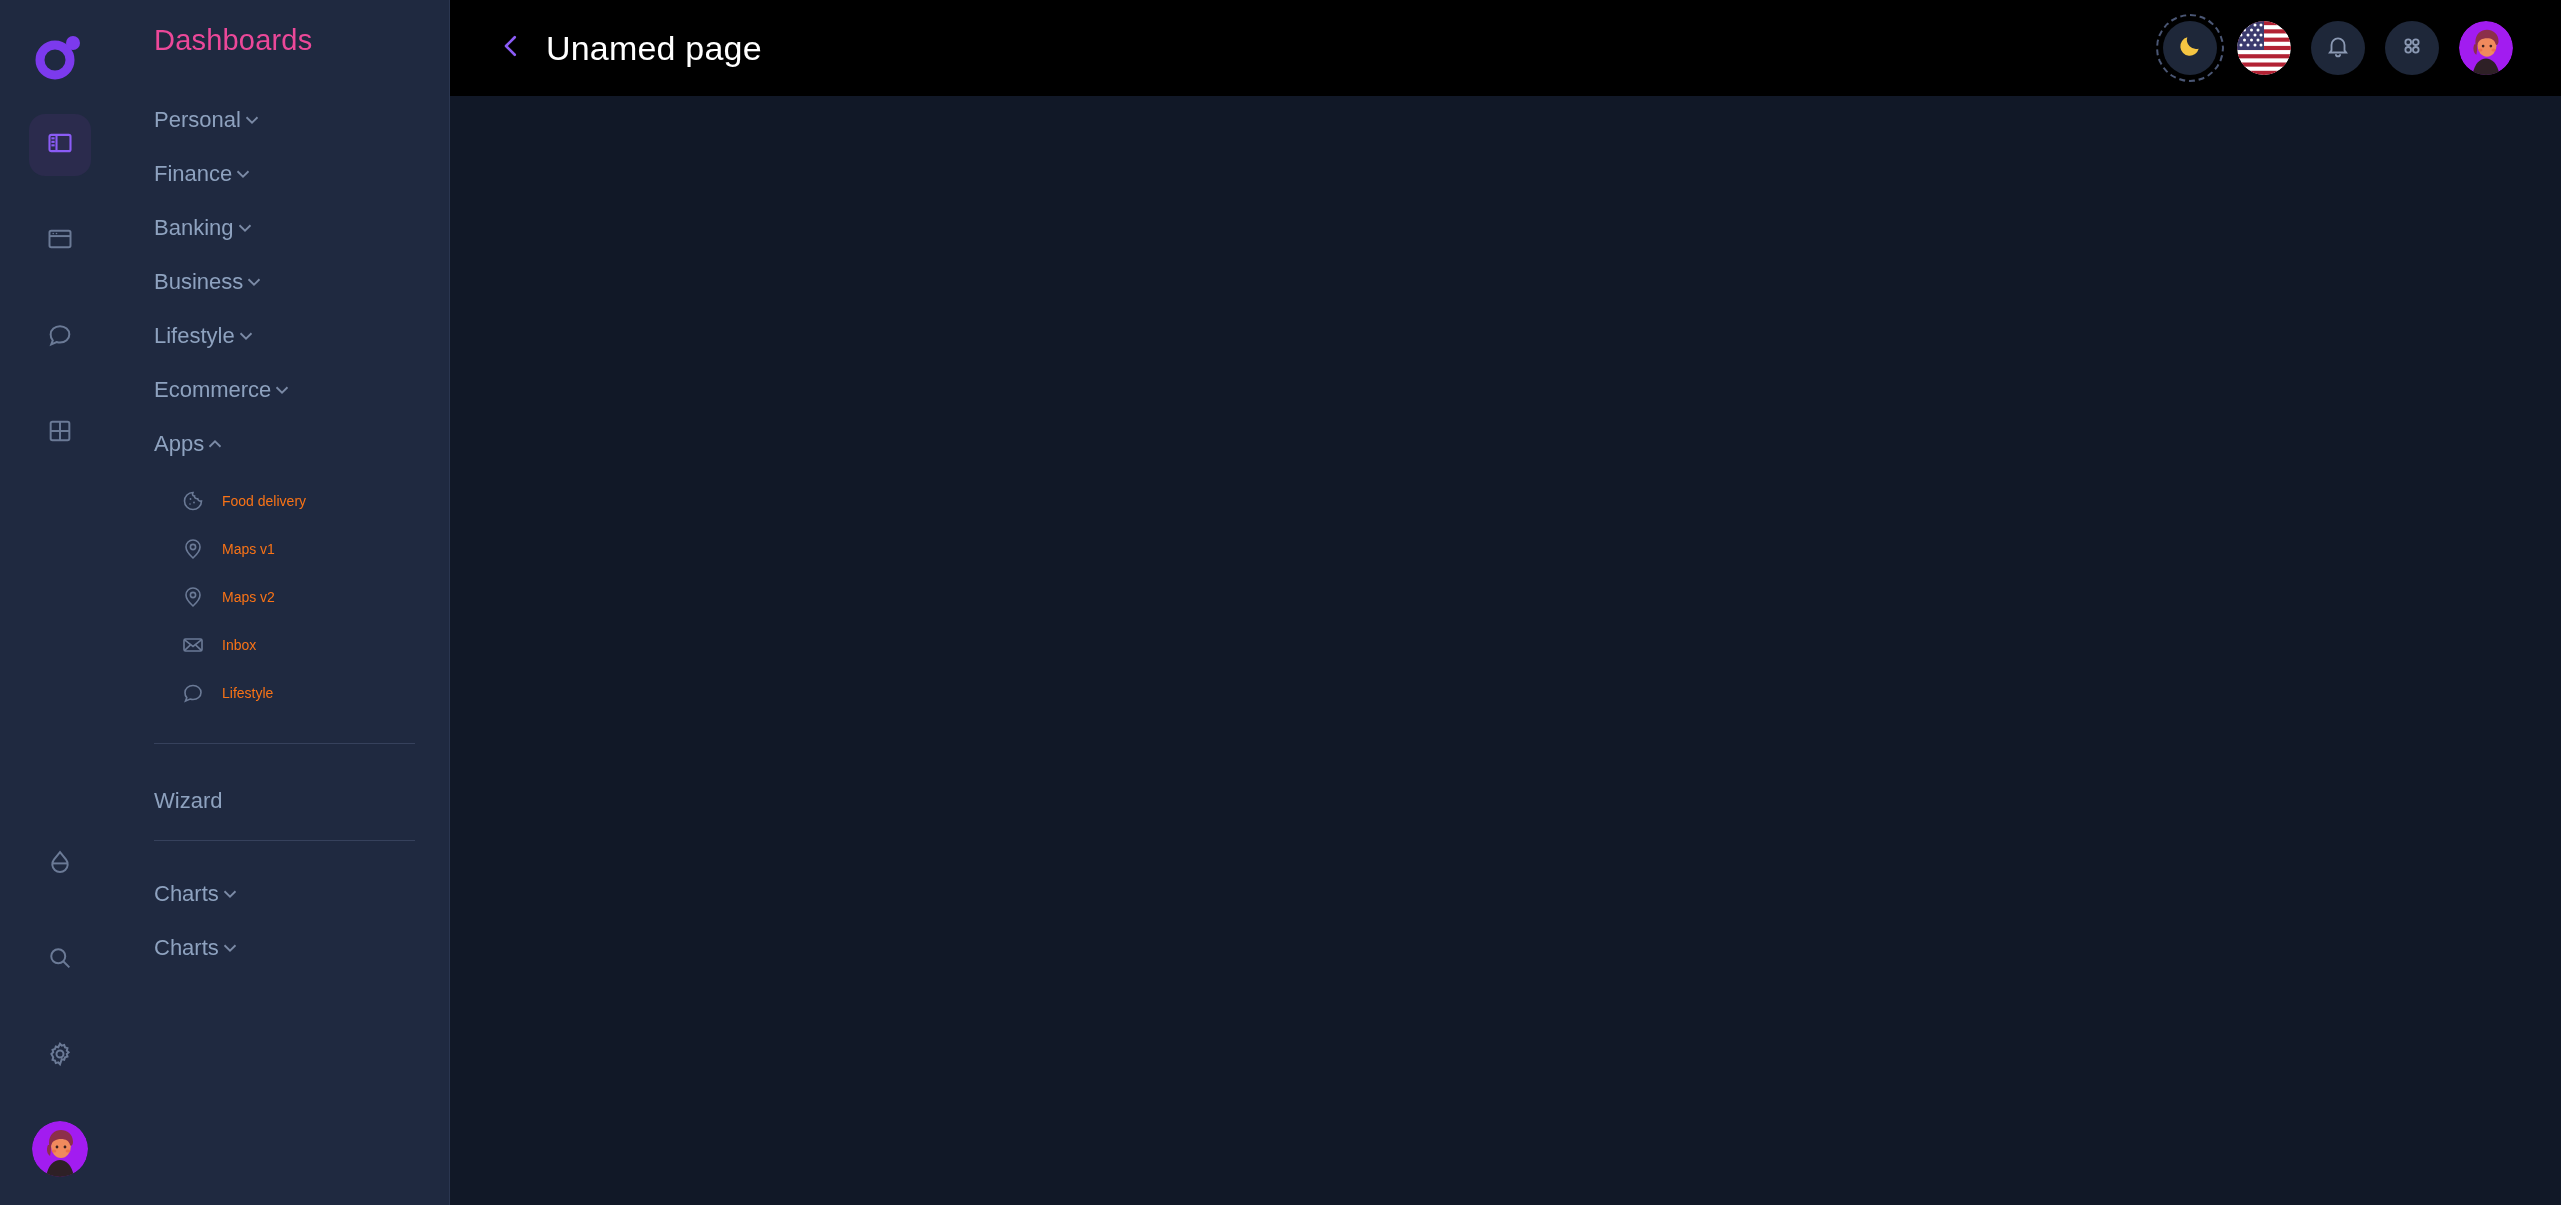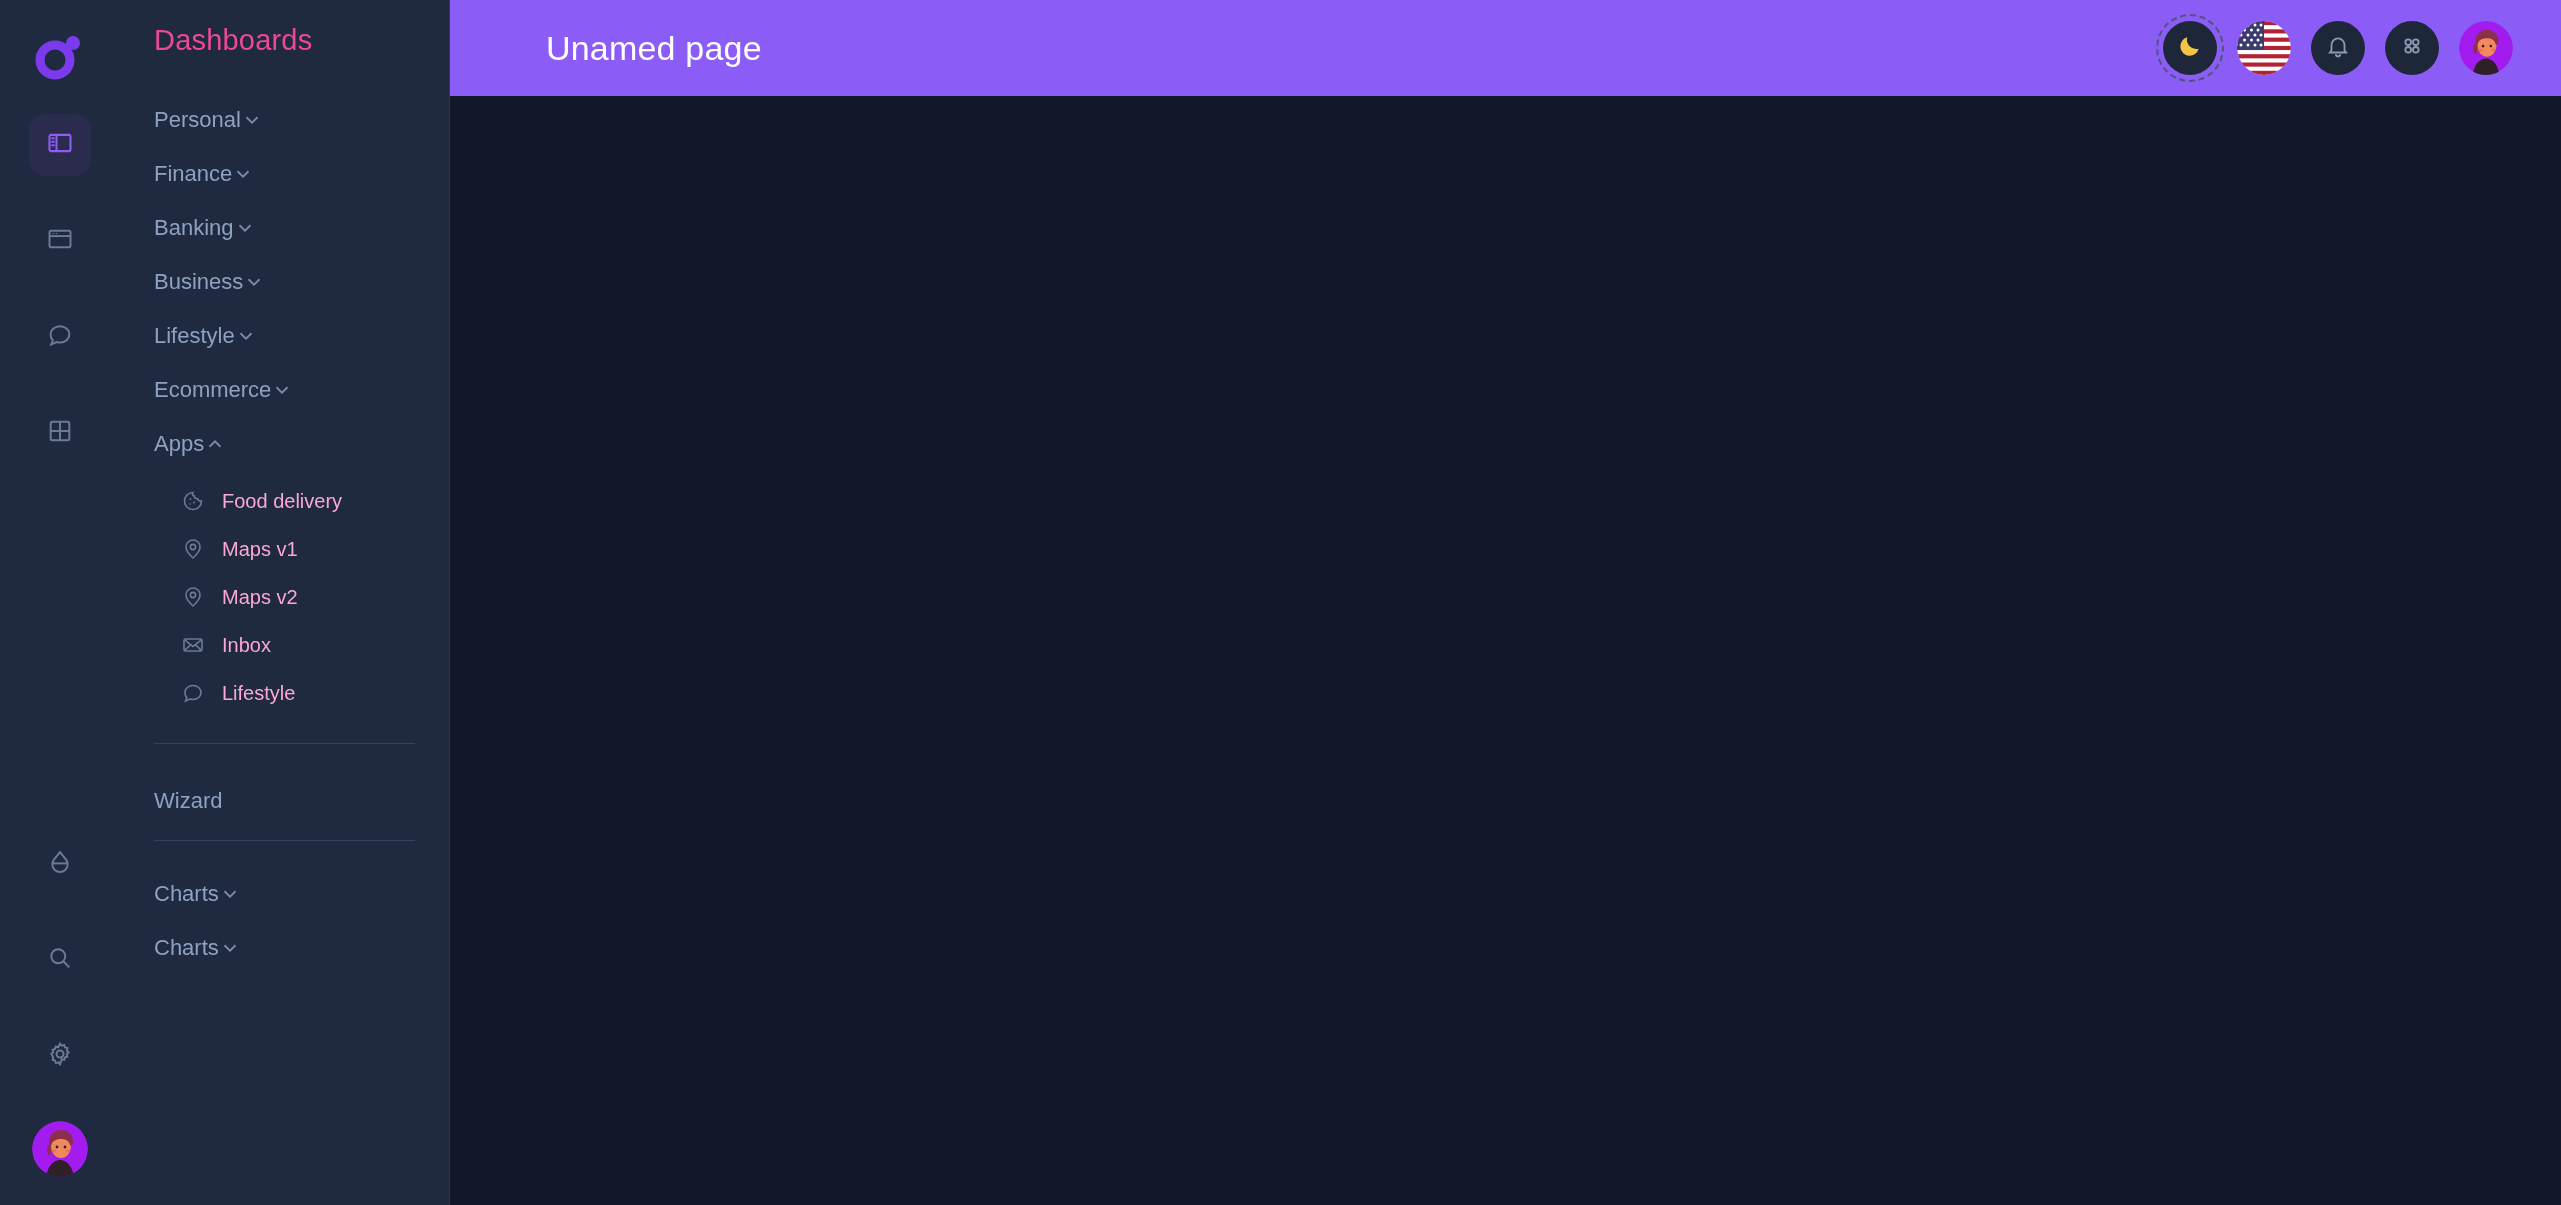--- a/index.html
+++ b/index.html
@@ -49,27 +49,27 @@
     height: 54px; cursor: pointer;
   }
   .nav-group-label { color: #8ea2bf; font-size: 22px; }
   .chev { width: 22px; height: 22px; flex: 0 0 22px; }
   .sub-list { padding-left: 26px; padding-top: 6px; }
   .sub-item {
     display: flex; align-items: center; gap: 16px;
     height: 48px; cursor: pointer;
   }
   .sub-icon { width: 26px; height: 26px; flex: 0 0 26px; display:flex; align-items:center; justify-content:center; }
-  .sub-label { color: #f9a8d4; font-size: 20px; }
+  .sub-label { color: #f97316; font-size: 14px; }
   .divider { height: 1px; background: #36415c; margin: 26px 0; }
   .plain-item { display:flex; align-items:flex-end; height: 44px; cursor: pointer; }
   .plain-item .nav-group-label { font-size: 22px; }
 
   
-  .main { flex: 1 1 auto; height: 1205px; background: #8b5cf6; display: flex; flex-direction: column; }
+  .main { flex: 1 1 auto; height: 1205px; background: #000000; display: flex; flex-direction: column; }
   .topbar {
     height: 96px; flex: 0 0 96px;
     display: flex; align-items: center;
     padding: 0 48px 0 40px;
   }
   .back-btn {
     width: 42px; height: 42px; flex: 0 0 42px;
     display: flex; align-items: center; justify-content: center;
     cursor: pointer; margin-right: 14px;
   }

